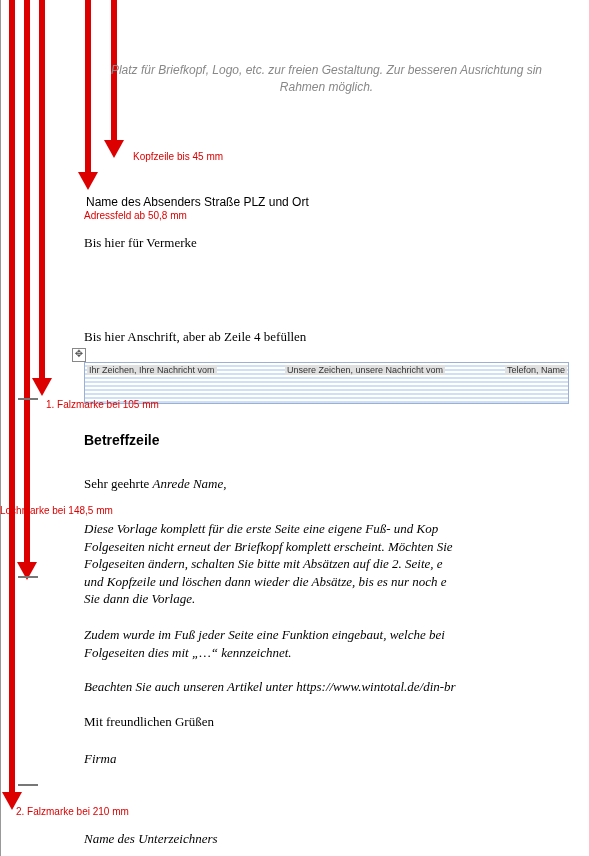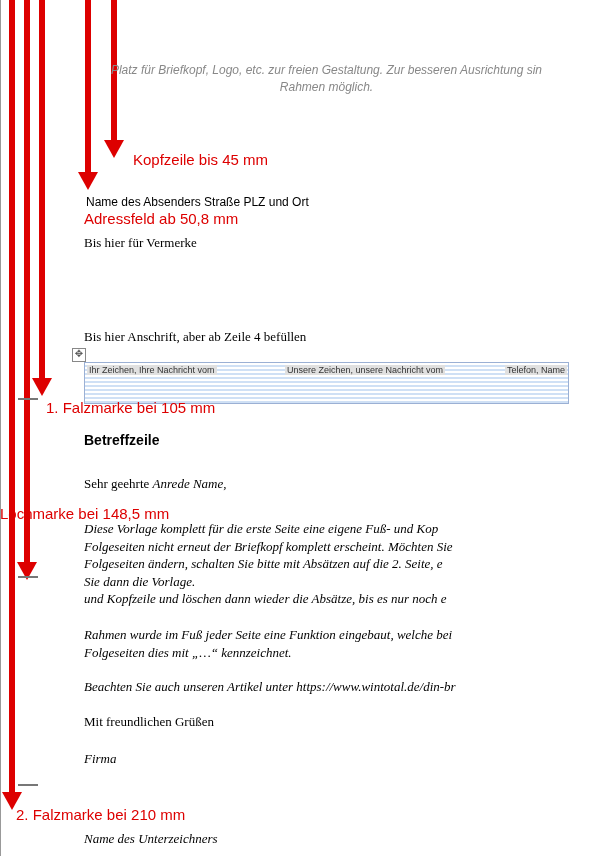--- a/index.html
+++ b/index.html
@@ -1,21 +1,21 @@
 <!DOCTYPE html>
 <html><head>
 <meta charset="utf-8">
 <style>
 html,body{margin:0;padding:0;font-family:Arial,Helvetica,sans-serif;font-size:13px;color:#000;background:#fff}
 .page{position:relative;width:569px;height:856px;overflow:hidden}
 .page-border{position:absolute;left:0;top:0;bottom:0;width:1px;background:#999}
 .arrow-wrap{position:absolute;top:0;width:12px}
 .arrow-line{position:absolute;left:50%;top:0;width:6px;margin-left:-3px;background:#d00}
 .arrow-head{position:absolute;left:50%;margin-left:-10px;width:0;height:0;border-left:10px solid transparent;border-right:10px solid transparent;border-top:18px solid #d00}
-.red-text{color:#d00;font-size:15px}
+.red-text{color:#d00;font-size:10px}
 .gray-text{color:#888;font-style:italic;text-align:center;font-size:12px;line-height:1.4}
 .sender-line{font-size:12px;color:#000}
 .body-text{font-family:Liberation Serif, serif;font-size:13px;line-height:1.35}
 .italic{font-style:italic}
 .subject{font-weight:bold;font-size:14px}
 .field-table{position:absolute;left:84px;right:0;height:40px;border:1px solid #9bb0d4;background:repeating-linear-gradient(to bottom,#fff 0,#fff 2px,#cfe0f5 2px,#cfe0f5 4px)}
 .field-cell{position:absolute;top:2px;font-size:9px;color:#333;padding:0 2px}
 .field-cell.bg{background:#e0e0e0}
 .move-handle{position:absolute;left:72px;width:12px;height:12px;border:1px solid #888;color:#555;font-size:10px;line-height:10px;text-align:center}
 .tick{position:absolute;height:2px;background:#777}
@@ -82,28 +82,28 @@
   <div class="content body-text" style="top:475px">
     <span>Sehr geehrte </span><span class="italic">Anrede Name</span><span>,</span>
   </div>
 
   <div class="red-text" style="position:absolute;left:0;top:505px">Lochmarke bei  148,5 mm</div>
 
   <div class="content body-text italic" style="top:520px">
     <div>Diese Vorlage komplett für die erste Seite eine eigene Fuß- und Kop</div>
     <div>Folgeseiten nicht erneut der Briefkopf komplett erscheint. Möchten Sie</div>
     <div>Folgeseiten ändern, schalten Sie bitte mit Absätzen auf die 2. Seite, e</div>
+    <div>und Kopfzeile und löschen dann wieder die Absätze, bis es nur noch e</div>
     <div>Sie dann die Vorlage.</div>
-    <div>und Kopfzeile und löschen dann wieder die Absätze, bis es nur noch e</div>
   </div>
 
   <div class="tick" style="left:18px;top:576px;width:20px"></div>
 
   <div class="content body-text italic" style="top:626px">
-    <div>Rahmen wurde im Fuß jeder Seite eine Funktion eingebaut, welche bei</div>
+    <div>Zudem wurde im Fuß jeder Seite eine Funktion eingebaut, welche bei</div>
     <div>Folgeseiten dies mit „…“ kennzeichnet.</div>
   </div>
 
   <div class="content body-text italic" style="top:678px">
     <div>Beachten Sie auch unseren Artikel unter https://www.wintotal.de/din-br</div>
   </div>
 
   <div class="content body-text" style="top:713px">Mit freundlichen Grüßen</div>
 
   <div class="content body-text italic" style="top:750px">Firma</div>

